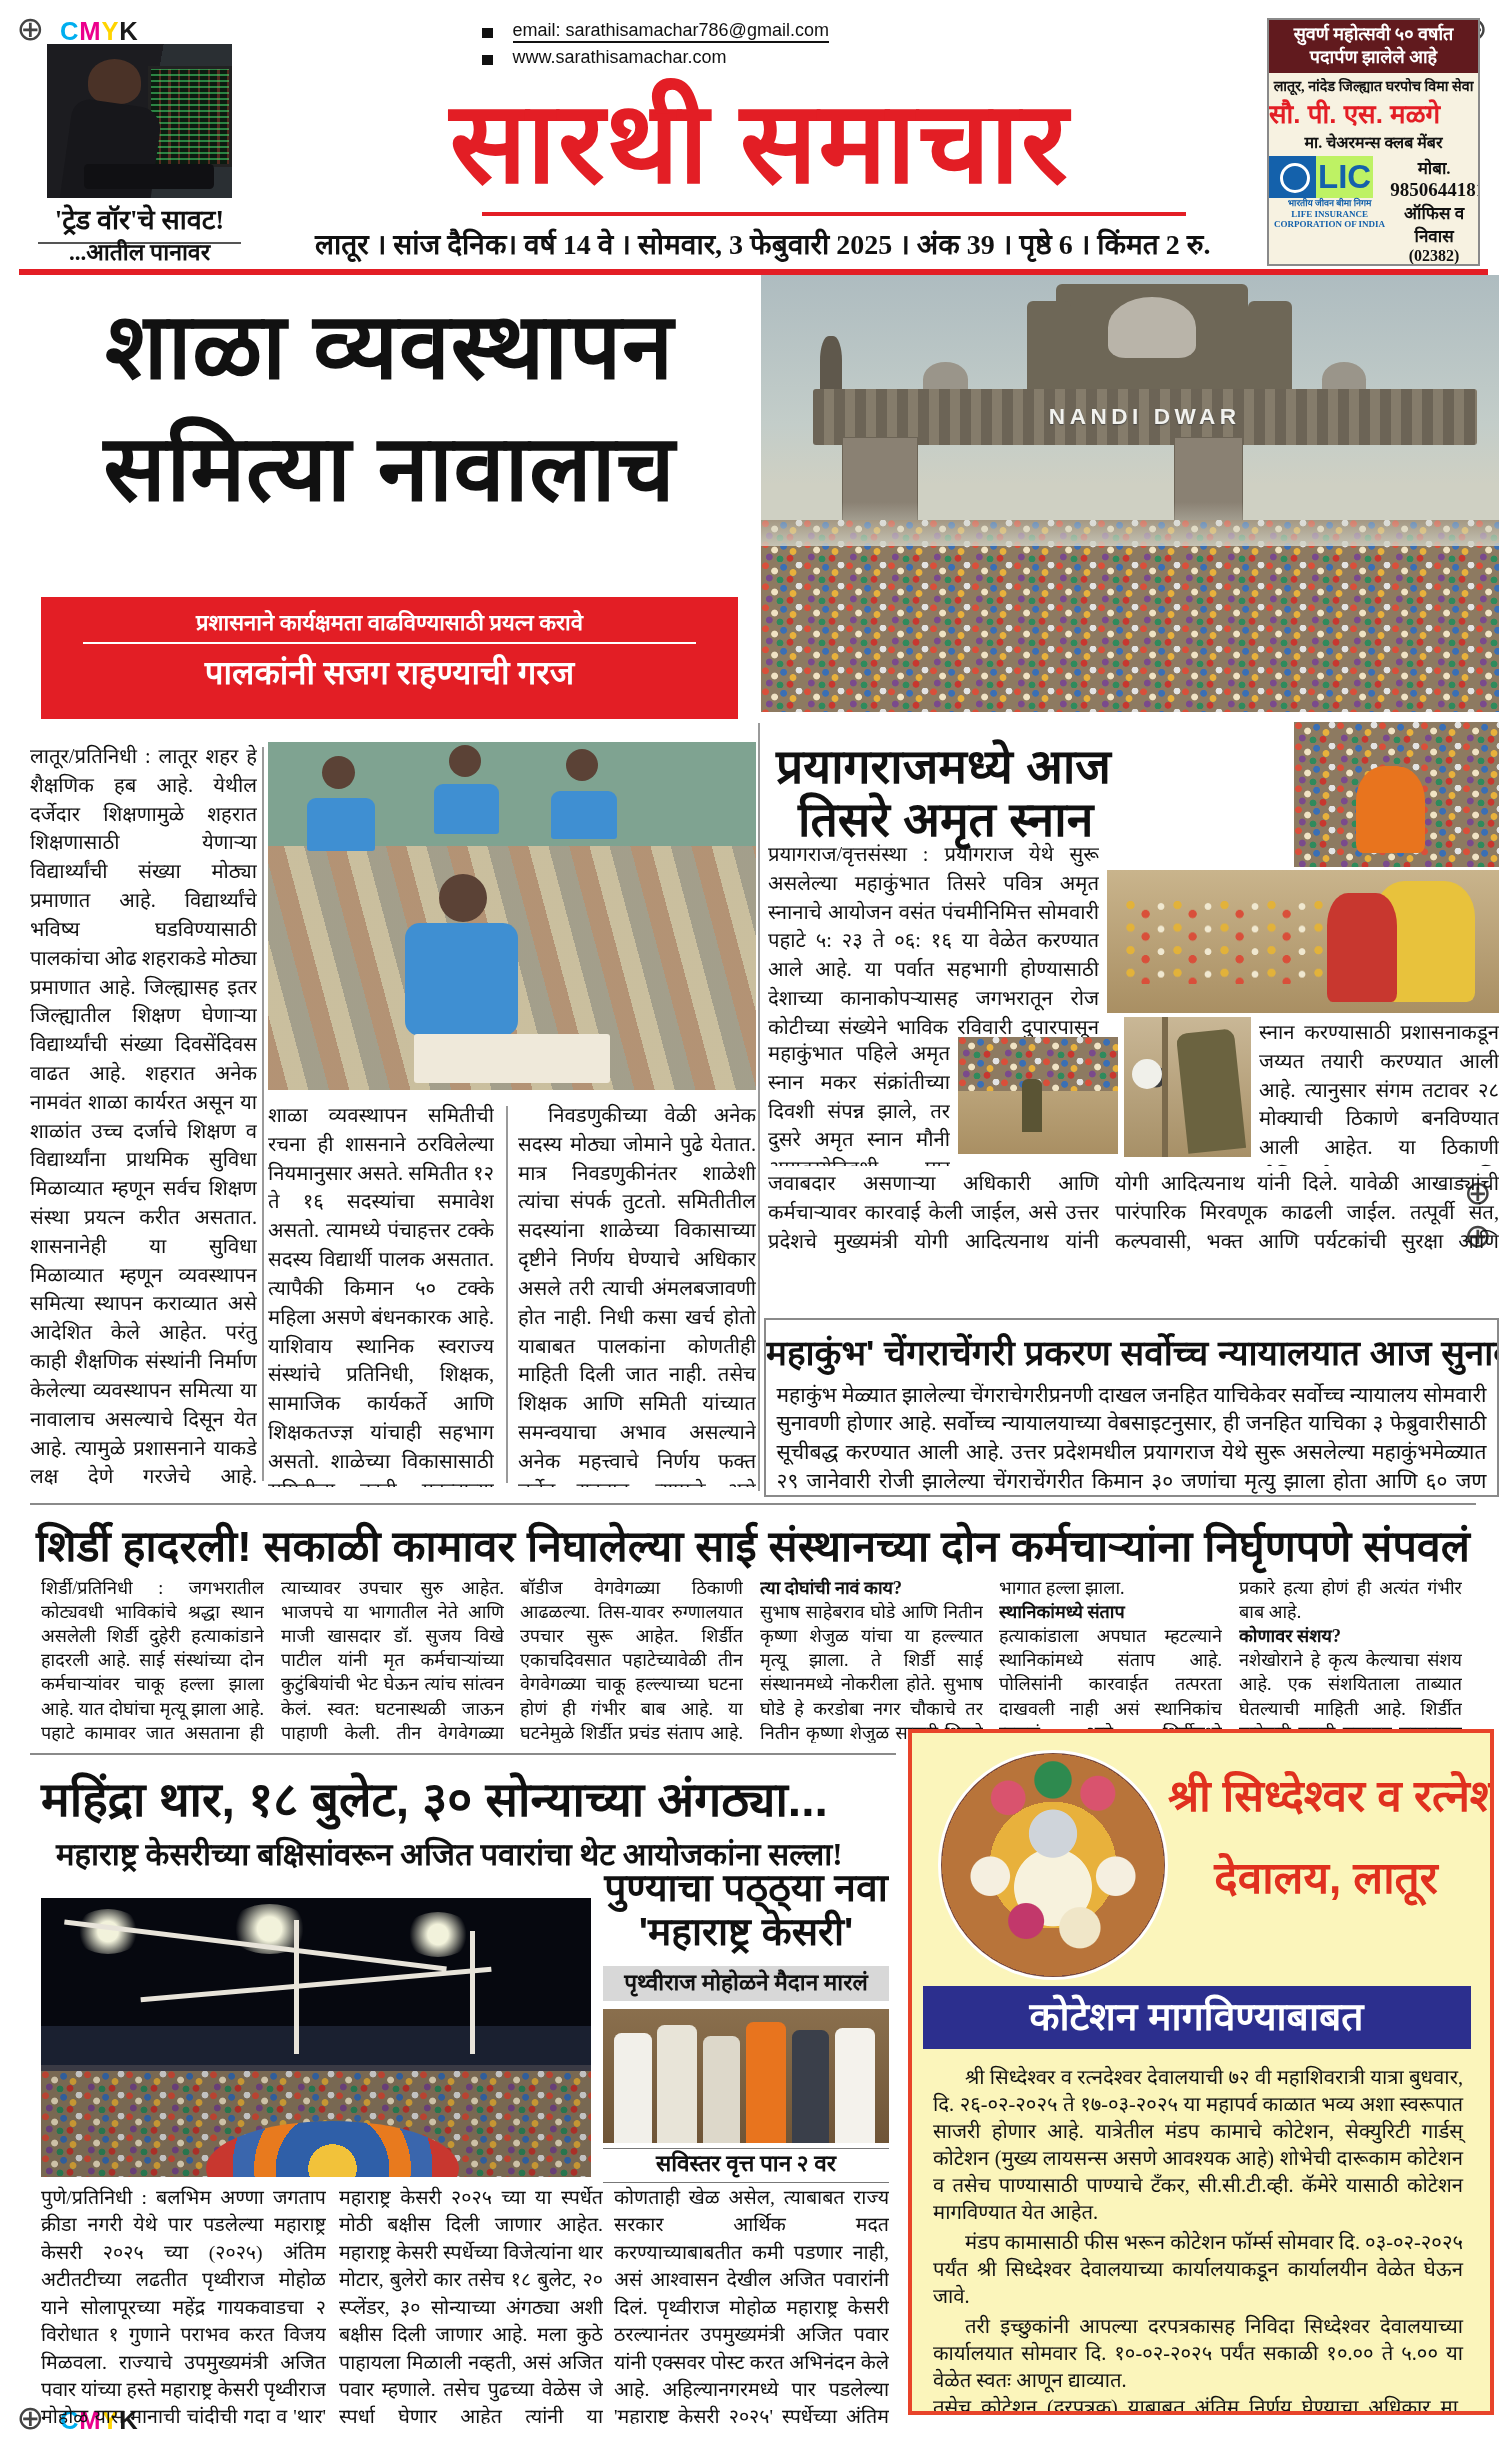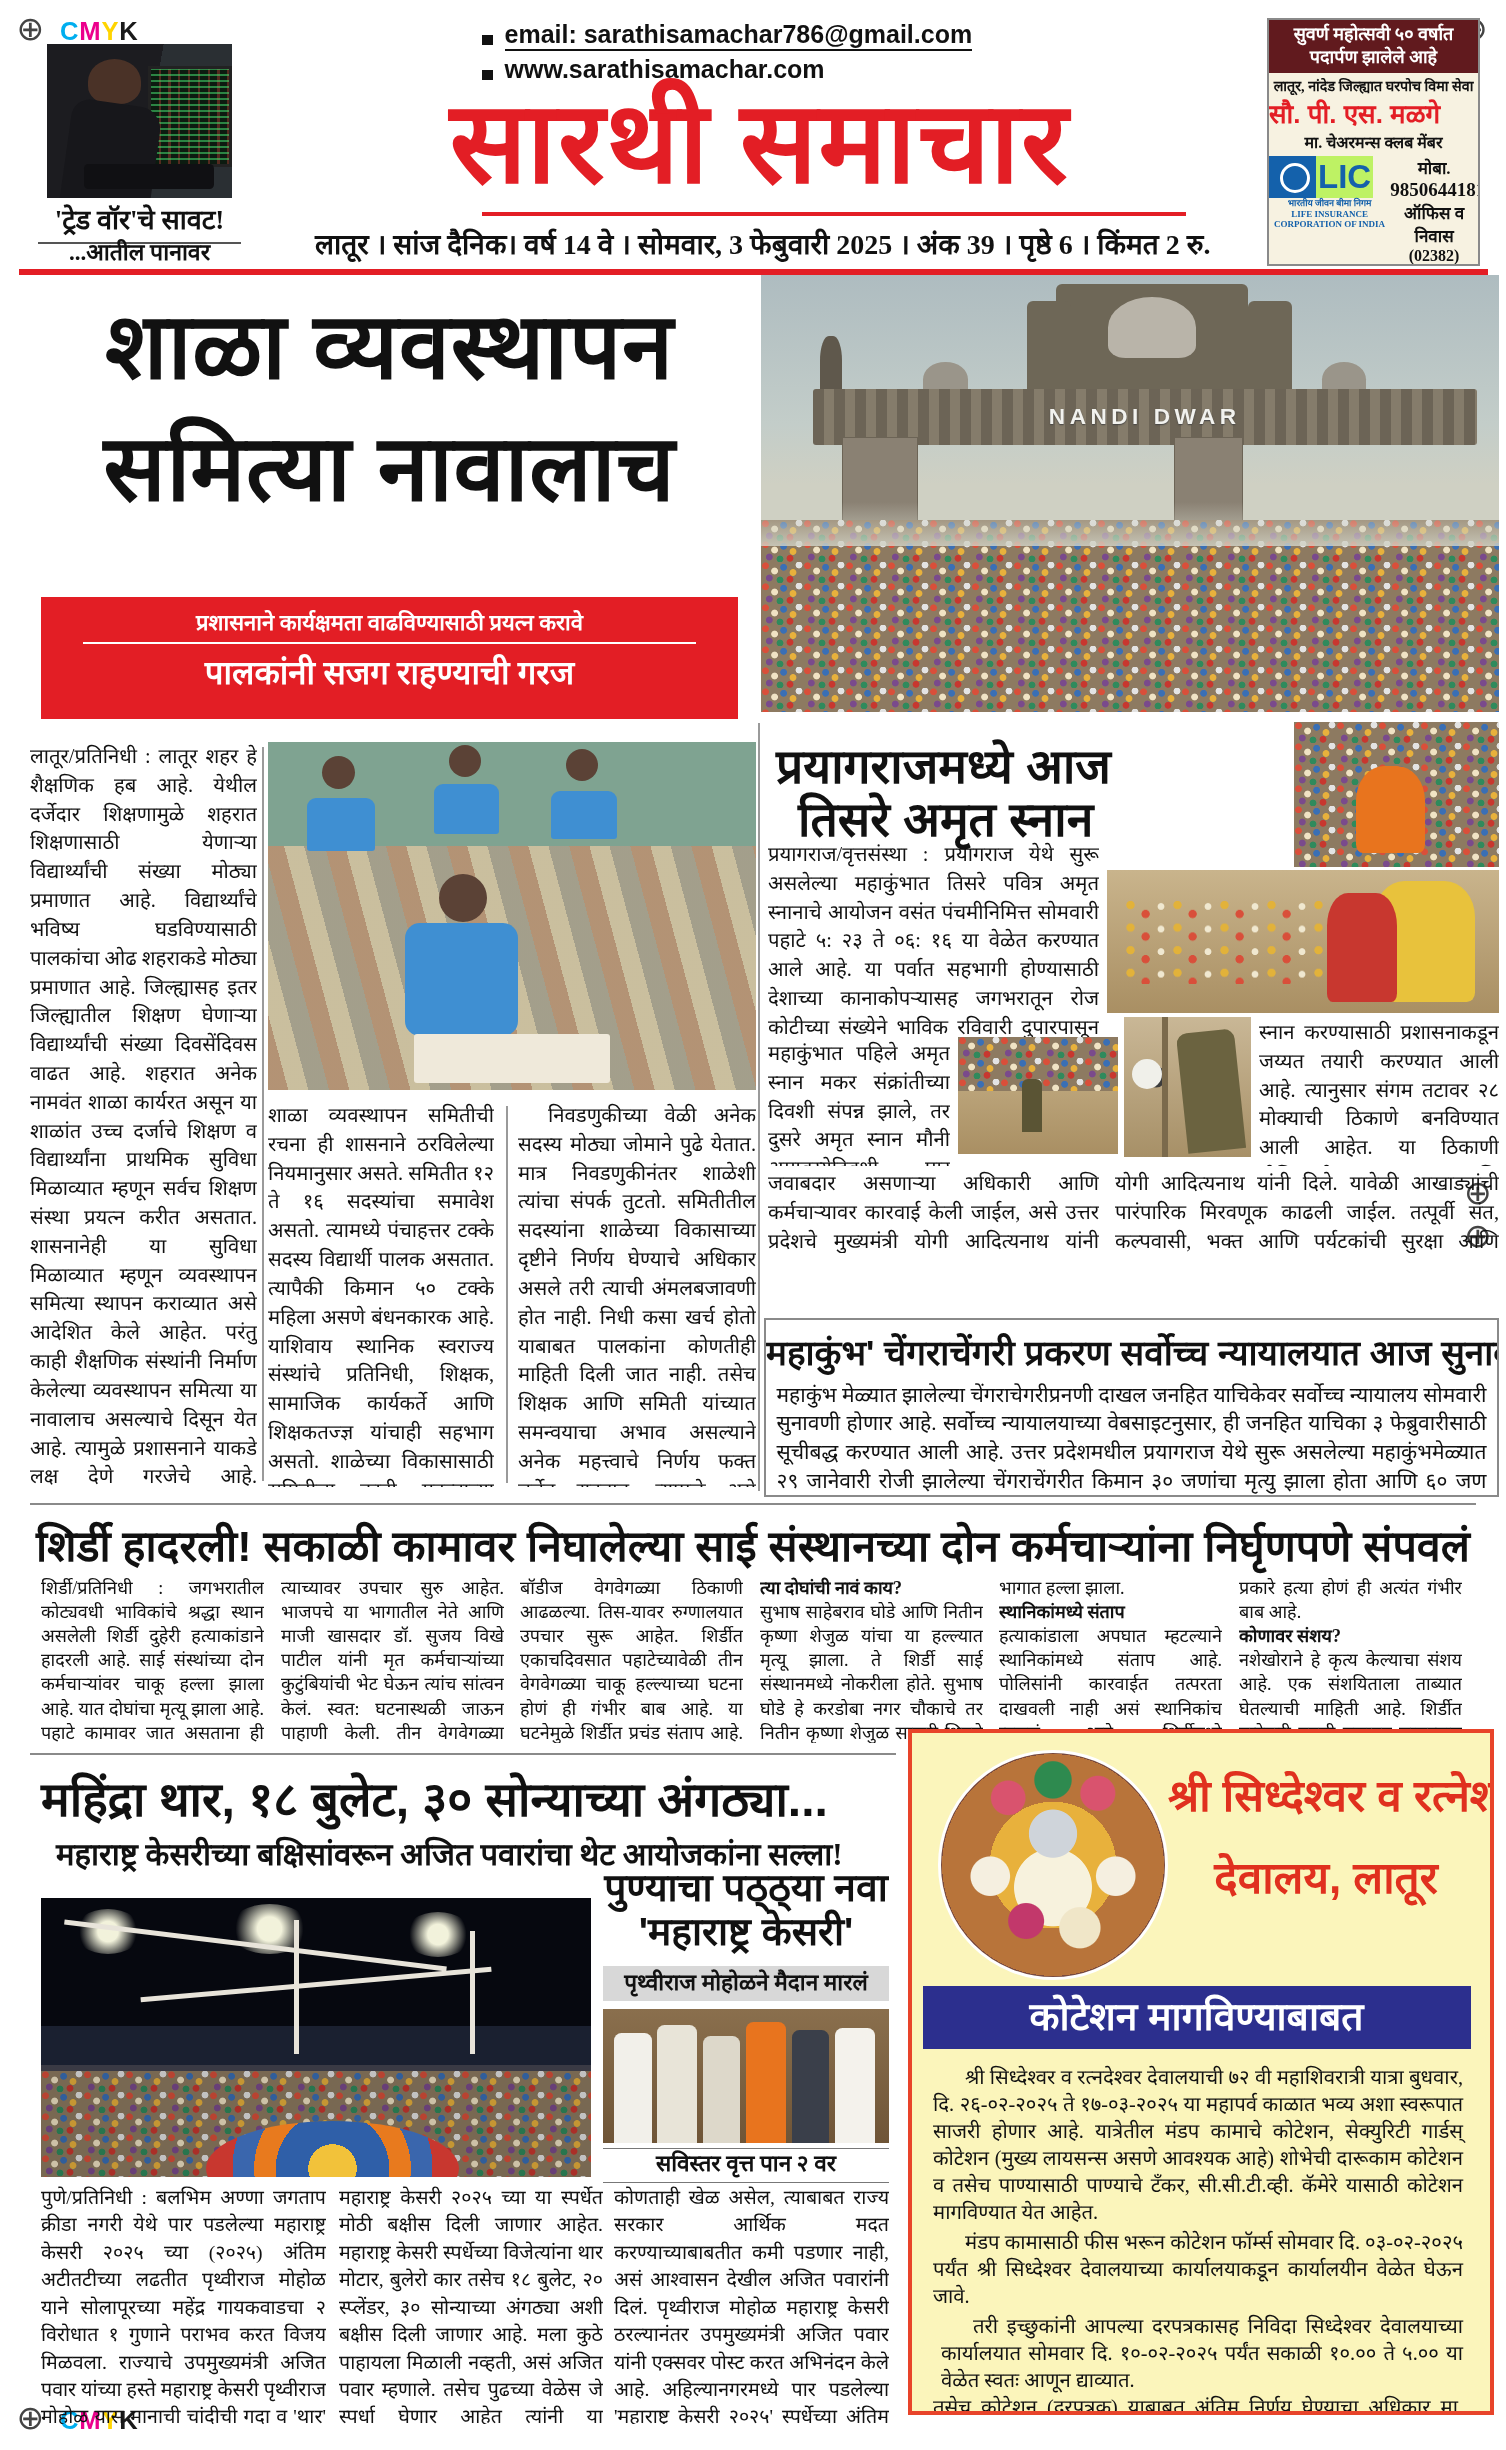--- a/index.html
+++ b/index.html
@@ -12,21 +12,21 @@
 
   
   .regmark{font-size:33px;color:#444;line-height:1;font-family:"DejaVu Sans",sans-serif;}
   .cmyk{font-family:"Liberation Sans",sans-serif;font-weight:bold;font-size:25.6px;letter-spacing:0.8px;}
   .cmyk .c{color:#00aeef}.cmyk .m{color:#ec008c}.cmyk .y{color:#ffd400}.cmyk .k{color:#1a1a1a}
 
   
   .masthead{font-size:114px;font-weight:900;color:#e31e25;letter-spacing:1.5px;white-space:nowrap;}
   .mast-rule{background:#e31e25;height:3.8px;}
   .dateline{font-size:28px;font-weight:bold;white-space:nowrap;}
-  .contact-line{font-family:"Liberation Sans",sans-serif;font-size:25px;font-weight:bold;white-space:nowrap;}
+  .contact-line{font-family:"Liberation Sans",sans-serif;font-size:18px;font-weight:normal;white-space:nowrap;margin-left:8px;}
   .contact-line.u{border-bottom:2.3px solid #111;padding-bottom:1.5px;}
   .sqbullet{display:inline-block;width:10.5px;height:10.5px;background:#111;margin-right:12px;vertical-align:middle;}
   .red-rule{background:#e31e25;height:6px;}
 
   .teaser-head{font-size:27px;font-weight:bold;border-bottom:2.3px solid #555;padding-bottom:4.5px;text-align:center;white-space:nowrap;}
   .teaser-sub{font-size:23px;font-weight:bold;text-align:right;}
 
   
   .photo{position:absolute;overflow:hidden;background:#cfcabc;}
   .crowd{background-color:#8d7a61;background-image:
@@ -330,18 +330,18 @@
 <div class="abs ad-box hide-x" style="left:908px;top:1729px;width:578px;height:678px;">
   <div class="deity abs" style="left:25.6px;top:16.6px;width:224px;height:224px;"></div>
   <div class="abs" style="left:256px;top:35px;width:316px;">
     <div class="ad-title">श्री सिध्देश्वर व रत्नेश्वर</div>
     <div class="ad-title" style="margin-top:27px;">देवालय, लातूर</div>
   </div>
   <div class="abs ad-bar" style="left:10.5px;top:253px;width:548px;height:63px;">कोटेशन मागविण्याबाबत</div>
   <div class="abs" style="left:21px;top:331px;width:530px;">
     <div class="ad-body" style="text-indent:32px;">श्री सिध्देश्वर व रत्नदेश्वर देवालयाची ७२ वी महाशिवरात्री यात्रा बुधवार, दि. २६-०२-२०२५ ते १७-०३-२०२५ या महापर्व काळात भव्य अशा स्वरूपात साजरी होणार आहे. यात्रेतील मंडप कामाचे कोटेशन, सेक्युरिटी गार्डस् कोटेशन (मुख्य लायसन्स असणे आवश्यक आहे) शोभेची दारूकाम कोटेशन व तसेच पाण्यासाठी पाण्याचे टँकर, सी.सी.टी.व्ही. कॅमेरे यासाठी कोटेशन मागविण्यात येत आहेत.</div>
     <div class="ad-body" style="text-indent:32px;margin-top:3px;">मंडप कामासाठी फीस भरून कोटेशन फॉर्म्स सोमवार दि. ०३-०२-२०२५ पर्यंत श्री सिध्देश्वर देवालयाच्या कार्यालयाकडून कार्यालयीन वेळेत घेऊन जावे.</div>
-    <div class="ad-body" style="text-indent:32px;margin-top:3px;margin-left:8px;">तरी इच्छुकांनी आपल्या दरपत्रकासह निविदा सिध्देश्वर देवालयाच्या कार्यालयात सोमवार दि. १०-०२-२०२५ पर्यंत सकाळी १०.०० ते ५.०० या वेळेत स्वतः आणून द्याव्यात.</div>
+    <div class="ad-body" style="text-indent:32px;margin-top:3px;">तरी इच्छुकांनी आपल्या दरपत्रकासह निविदा सिध्देश्वर देवालयाच्या कार्यालयात सोमवार दि. १०-०२-२०२५ पर्यंत सकाळी १०.०० ते ५.०० या वेळेत स्वतः आणून द्याव्यात.</div>
     <div class="ad-body">तसेच कोटेशन (दरपत्रक) याबाबत अंतिम निर्णय घेण्याचा अधिकार मा. प्रशासक व विश्वस्त मंडळ यांना राहील.</div>
 
   </div>
 </div>
 
 
 </body></html>

